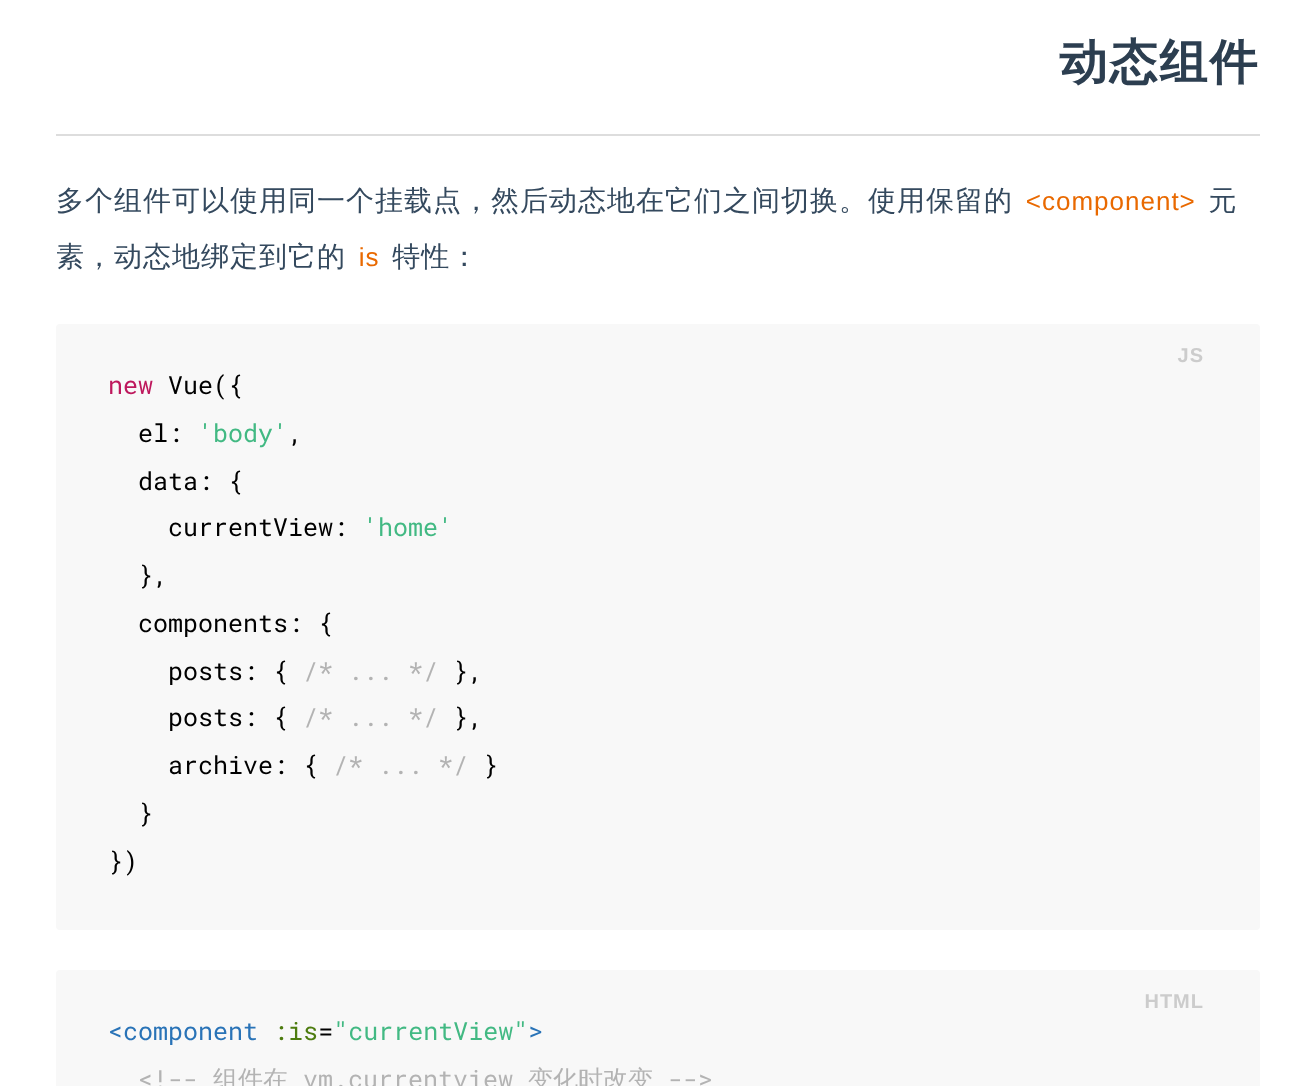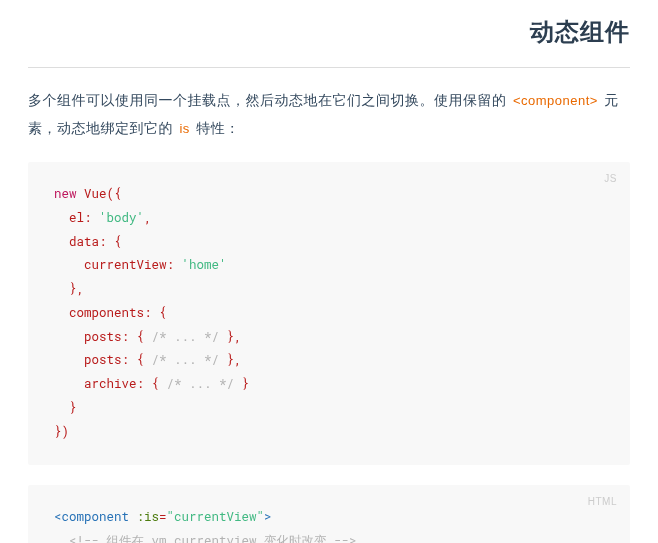--- a/index.html
+++ b/index.html
@@ -42,40 +42,40 @@
   .codeblock {
     background: #f8f8f8;
     border-radius: 2px;
     position: relative;
     padding: 20px 26px 22px 26px;
     margin-bottom: 20px;
   }
   .codeblock .lang {
     position: absolute;
     top: 8px;
-    right: 13px;
+    right: 28px;
     color: #ccc;
     font-size: 10px;
-    font-weight: 400;
+    font-weight: 700;
     letter-spacing: 0.5px;
     font-family: Arial, sans-serif;
   }
   pre {
     font-family: "Roboto Mono", Consolas, Monaco, monospace;
     font-size: 12.5px;
     line-height: 1.9;
     white-space: pre;
     color: #525252;
   }
   .tok-kw { color: #be185d; }
   .tok-str { color: #42b983; }
   .tok-cm { color: #b3b3b3; }
   .tok-tag { color: #2973b7; }
   .tok-attr { color: #4d7c0f; }
-  .tok-plain { color: #b91c1c; }
+  .tok-plain { color: #000000; }
 </style>
 </head>
 <body>
 
 <h2 class="title">动态组件</h2>
 <hr class="divider">
 
 <p class="intro">
   <span>多个组件可以使用同一个挂载点，然后动态地在它们之间切换。使用保留的 </span><code class="inline">&lt;component&gt;</code><span> 元素，动态地绑定到它的 </span><code class="inline">is</code><span> 特性：</span>
 </p>

